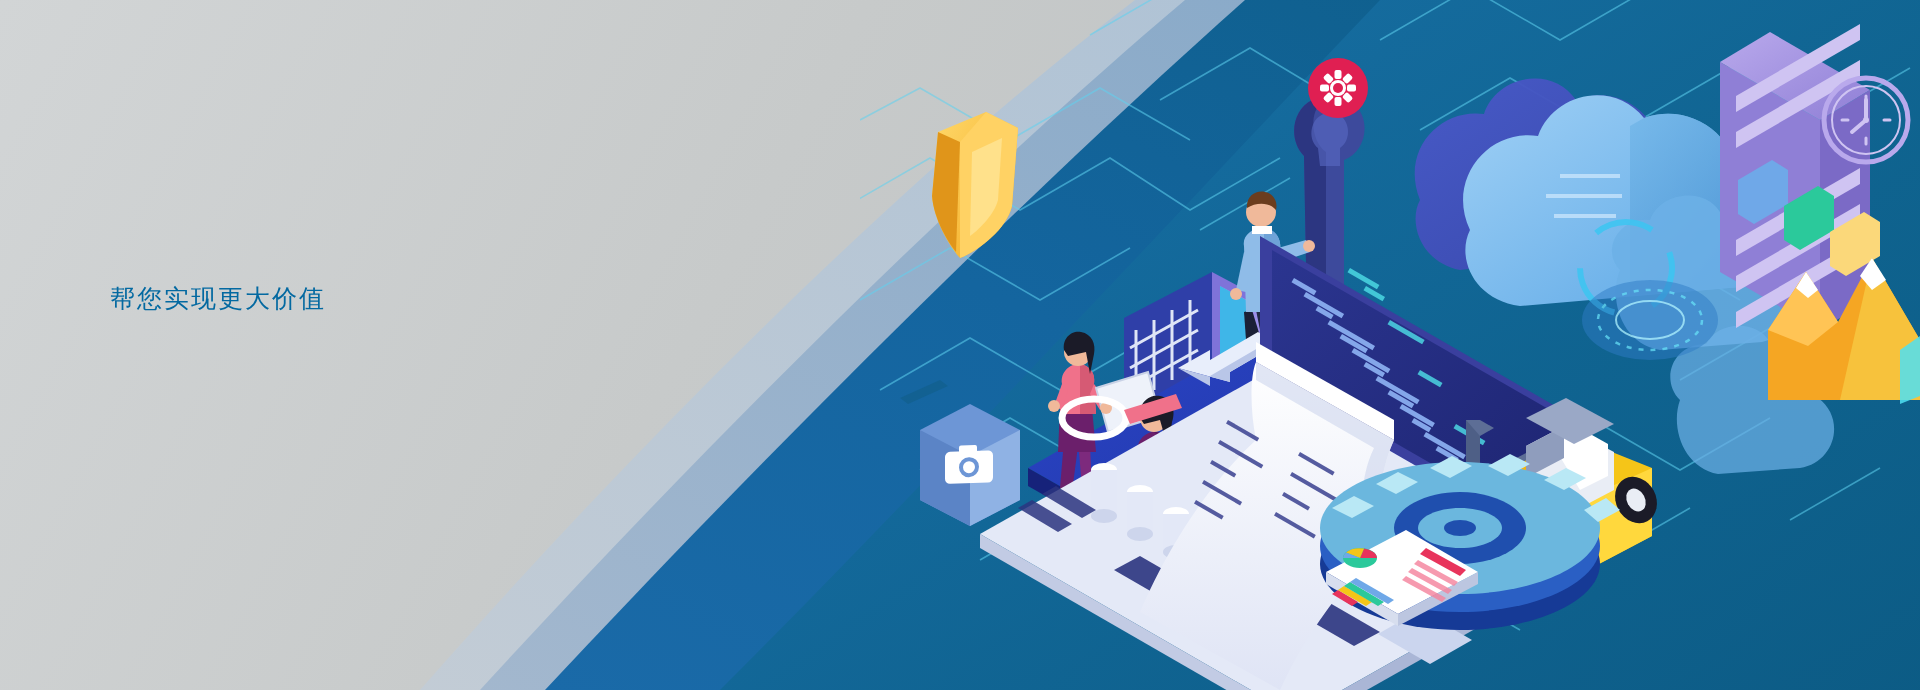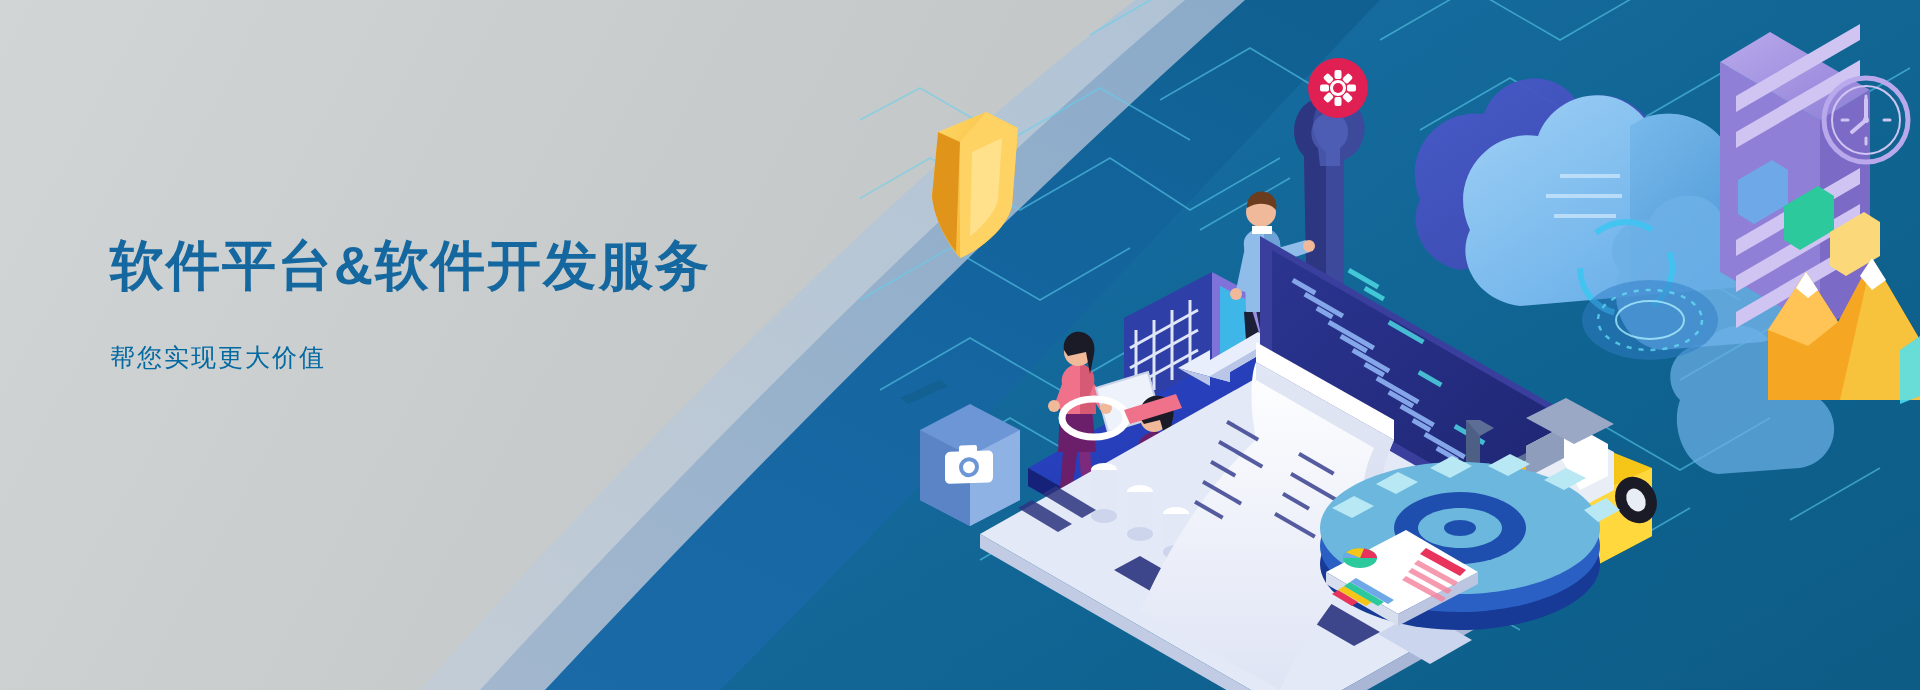--- a/index.html
+++ b/index.html
@@ -66,21 +66,20 @@
     <path d="M1135,0 C 900,180 640,440 420,690 L 1160,690 L1920,690 L1920,0 Z" fill="url(#gBand1)" opacity="0.95"></path>
 
     <path d="M1185,0 C 960,190 700,450 480,690 L 1920,690 L1920,0 Z" fill="url(#gBand2)" opacity="0.9"></path>
 
     <path d="M1245,0 C 1020,200 760,460 545,690 L 1920,690 L1920,0 Z" fill="url(#gBlueMain)"></path>
 
     <path d="M1380,0 C 1180,210 940,470 720,690 L 1920,690 L1920,0 Z" fill="url(#gTealGlow)" opacity="0.85"></path>
   </svg>
 
   <div class="copy">
-    <div class="title">软件平台&amp;软件开发服务</div>
     <div class="subtitle">帮您实现更大价值</div>
   </div>
 
   <div class="illo">
   <svg viewBox="0 0 1060 690" preserveAspectRatio="xMidYMid meet">
     <defs>
       <linearGradient id="cloudA" x1="0" y1="0" x2="1" y2="1">
         <stop offset="0%" stop-color="#9fd0f5"></stop>
             <stop offset="100%" stop-color="#5ba7e6"></stop>
       </linearGradient>

